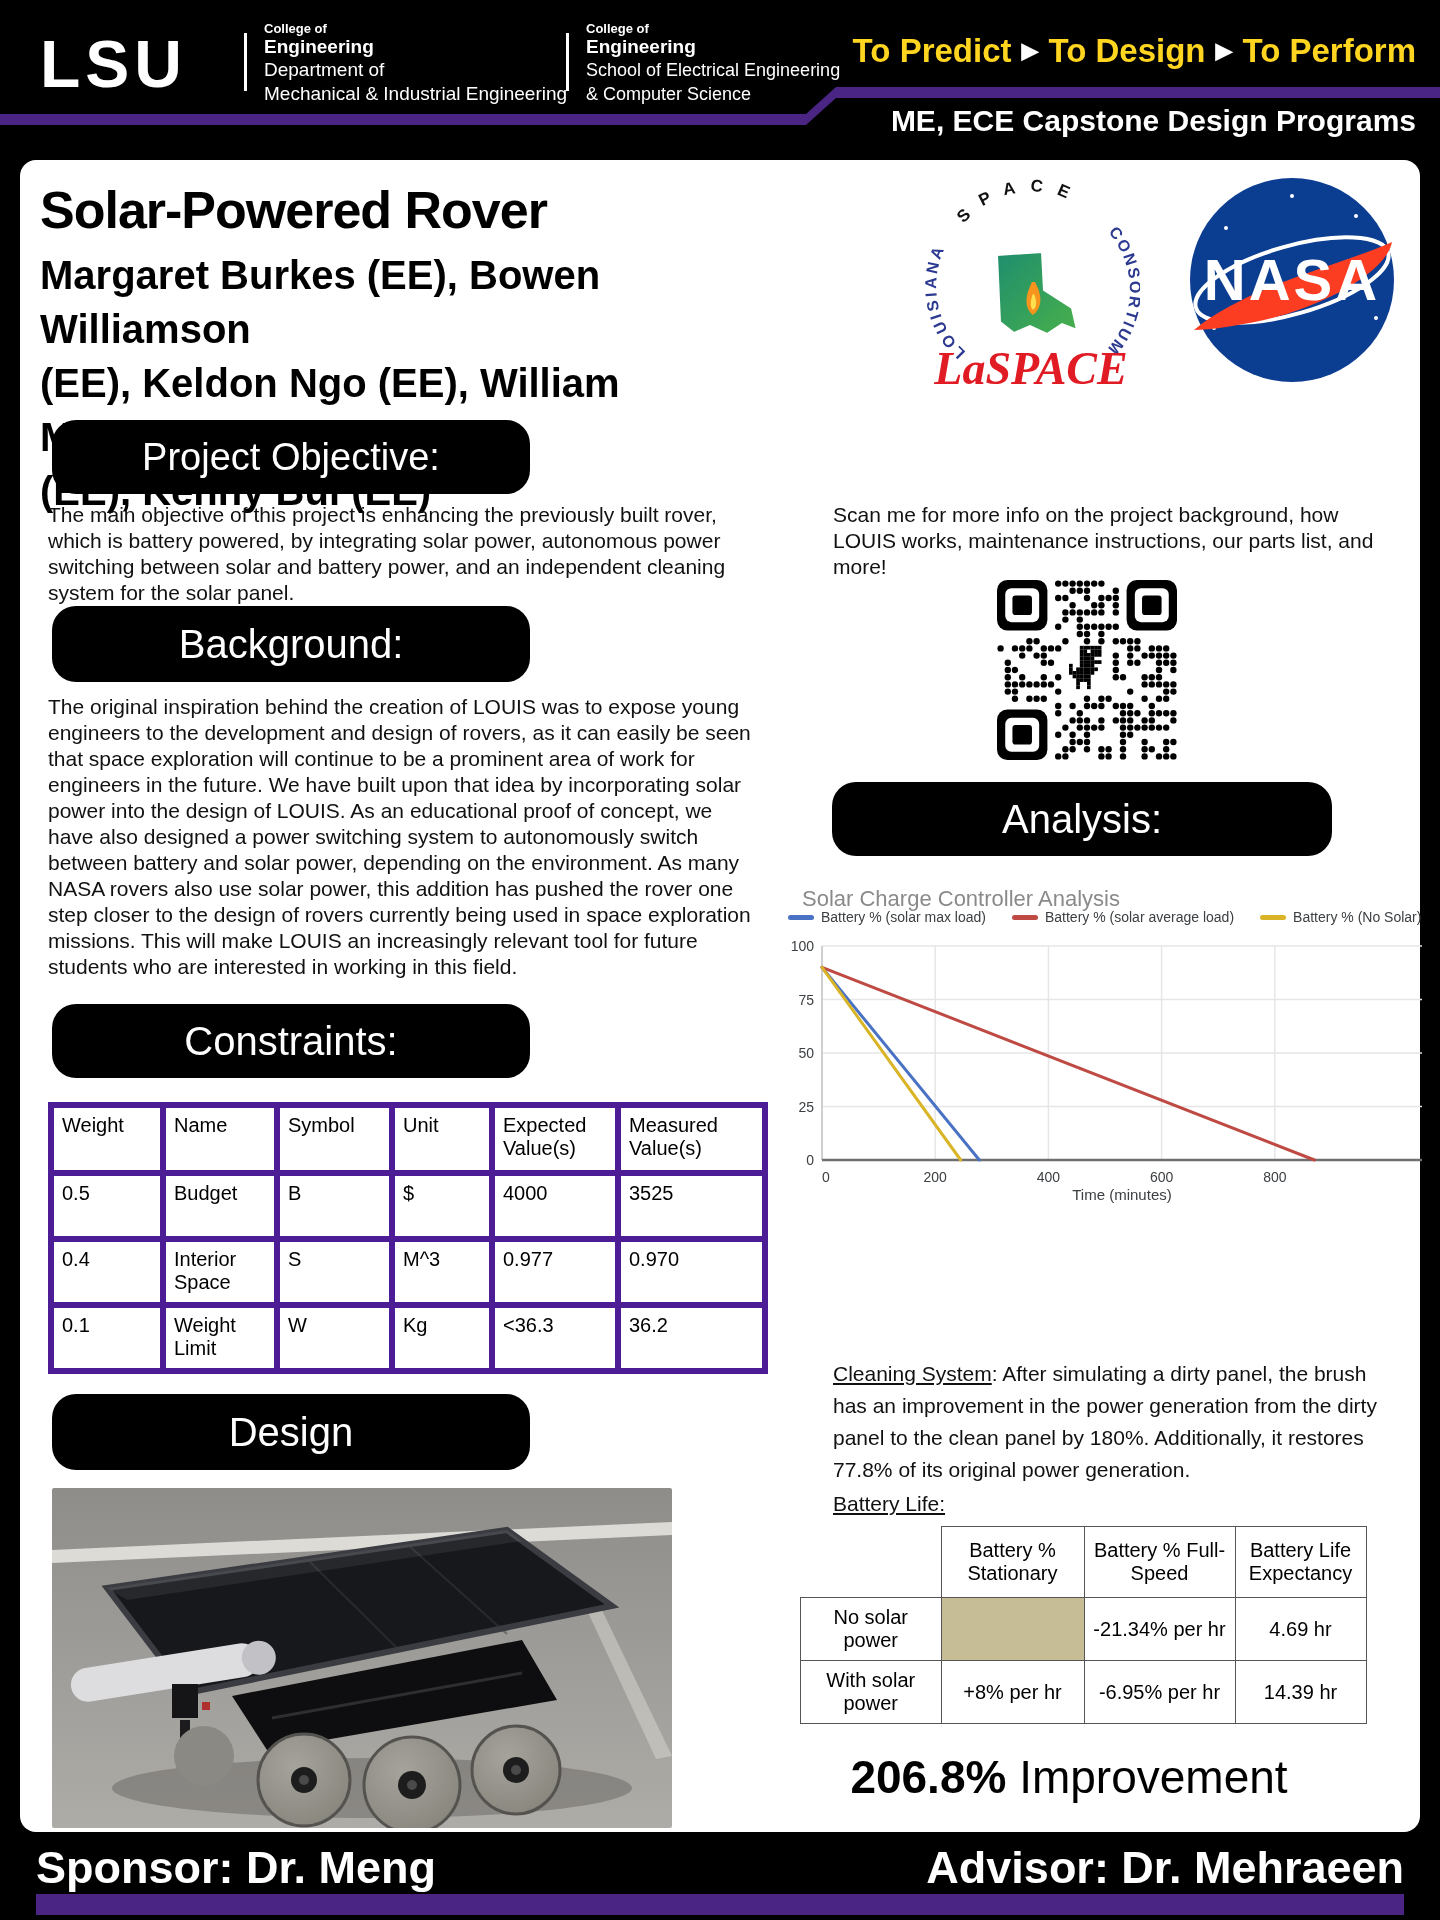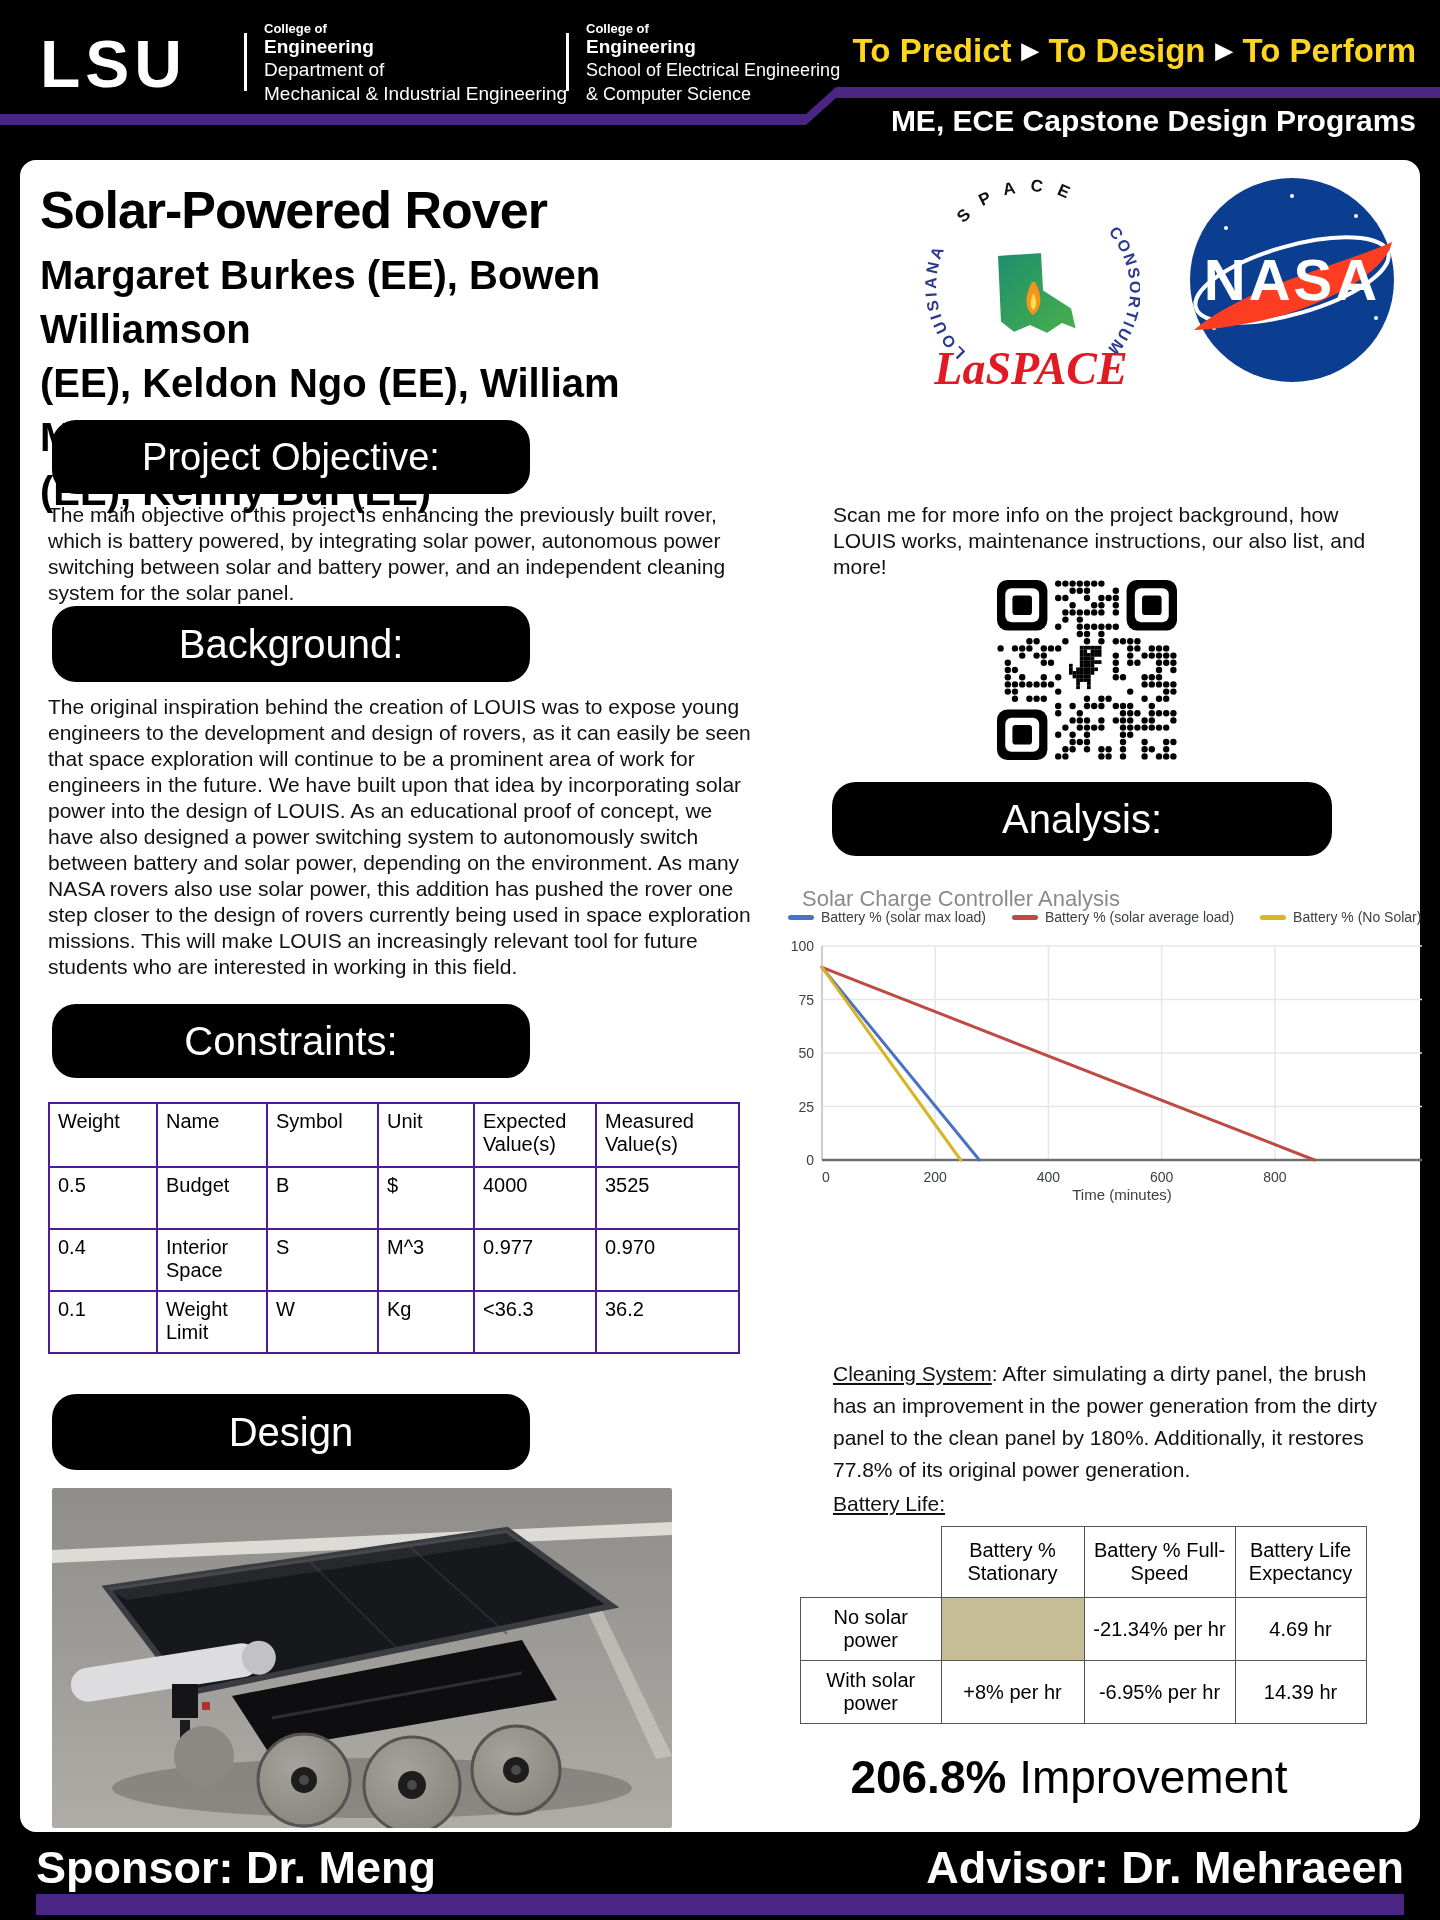--- a/index.html
+++ b/index.html
@@ -41,21 +41,21 @@
   .bodytext{color:#111;font-size:21px;line-height:26px;}
   #objective-body{left:48px;top:502px;width:716px;}
   #background-body{left:48px;top:694px;width:712px;}
   #qr-body{left:833px;top:502px;width:568px;}
   #cleaning-body{left:833px;top:1358px;width:568px;line-height:32px;}
   #battery-label{left:833px;top:1492px;font-size:21px;color:#111;text-decoration:underline;}
   .ulabel{text-decoration:underline;}
   
   table{border-collapse:collapse;color:#000;}
   #constraints-table{left:48px;top:1102px;}
-  #constraints-table td,#constraints-table th{border:2px solid #4c1d95;font-size:20px;font-weight:400;
+  #constraints-table td,#constraints-table th{border:6px solid #4c1d95;font-size:20px;font-weight:400;
     text-align:left;vertical-align:top;padding:6px 8px;}
   #constraints-table th{height:50px;}
   #constraints-table td{height:48px;}
   #battery-table{left:800px;top:1526px;}
   #battery-table td,#battery-table th{border:1px solid #555;font-size:20px;font-weight:400;
     text-align:center;vertical-align:middle;padding:6px 5px;}
   #battery-table th{height:58px;}
   #battery-table td{height:50px;}
   #battery-table .blank{border:none;background:transparent;}
   #battery-table .tan{background:#c6bd96;}
@@ -240,21 +240,21 @@
       <circle cx="360" cy="297" r="14" fill="#1d1d1d"></circle>
         <circle cx="360" cy="297" r="5" fill="#4a4a4a"></circle>
     </g>
     <g>
       <circle cx="464" cy="282" r="44" fill="url(#tire)" stroke="#55534f" stroke-width="3"></circle>
       <circle cx="464" cy="282" r="13" fill="#1d1d1d"></circle>
         <circle cx="464" cy="282" r="5" fill="#4a4a4a"></circle>
     </g>
   </svg>
 
-  <div class="abs bodytext" id="qr-body">Scan me for more info on the project background, how LOUIS works, maintenance instructions, our also list, and more!</div>
+  <div class="abs bodytext" id="qr-body">Scan me for more info on the project background, how LOUIS works, maintenance instructions, our parts list, and more!</div>
   <svg class="abs" id="qr-code" viewBox="0 0 175 175">
       <circle cx="59.5" cy="3.5" r="3.1" fill="#000"></circle>
       <circle cx="66.5" cy="3.5" r="3.1" fill="#000"></circle>
       <circle cx="73.5" cy="3.5" r="3.1" fill="#000"></circle>
       <circle cx="80.5" cy="3.5" r="3.1" fill="#000"></circle>
       <circle cx="87.5" cy="3.5" r="3.1" fill="#000"></circle>
       <circle cx="94.5" cy="3.5" r="3.1" fill="#000"></circle>
       <circle cx="101.5" cy="3.5" r="3.1" fill="#000"></circle>
       <circle cx="73.5" cy="10.5" r="3.1" fill="#000"></circle>
       <circle cx="80.5" cy="10.5" r="3.1" fill="#000"></circle>

